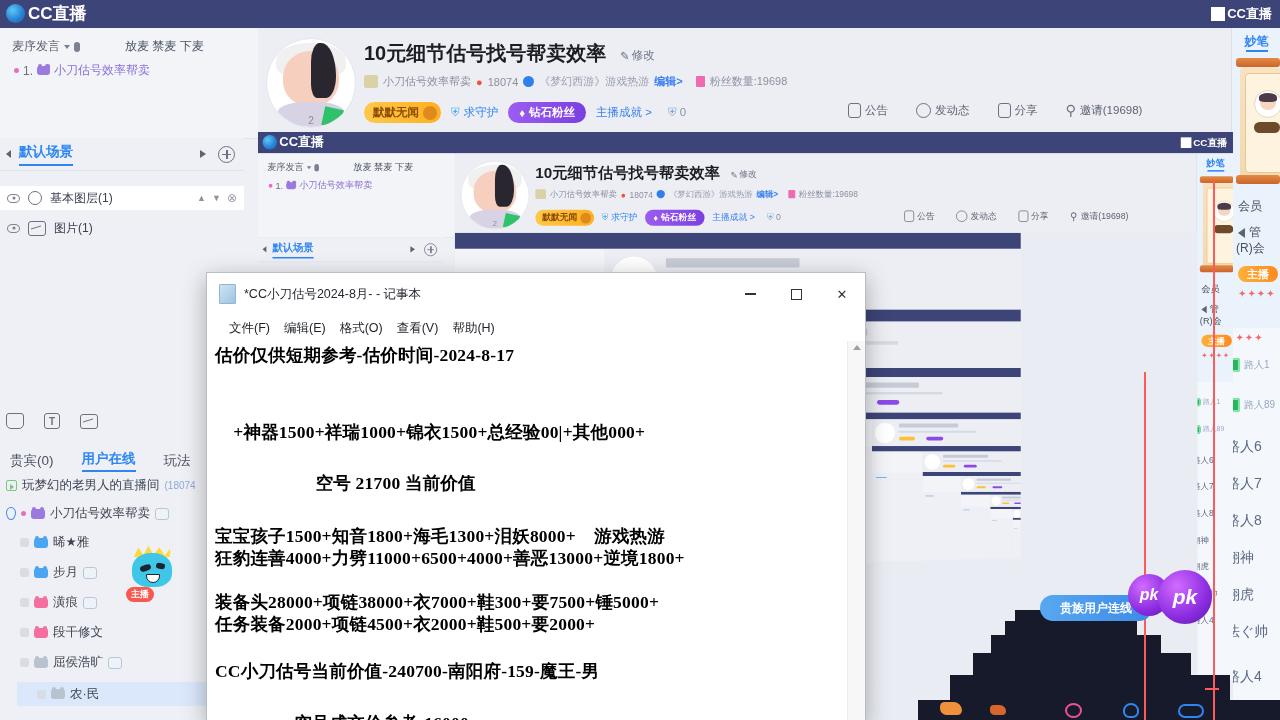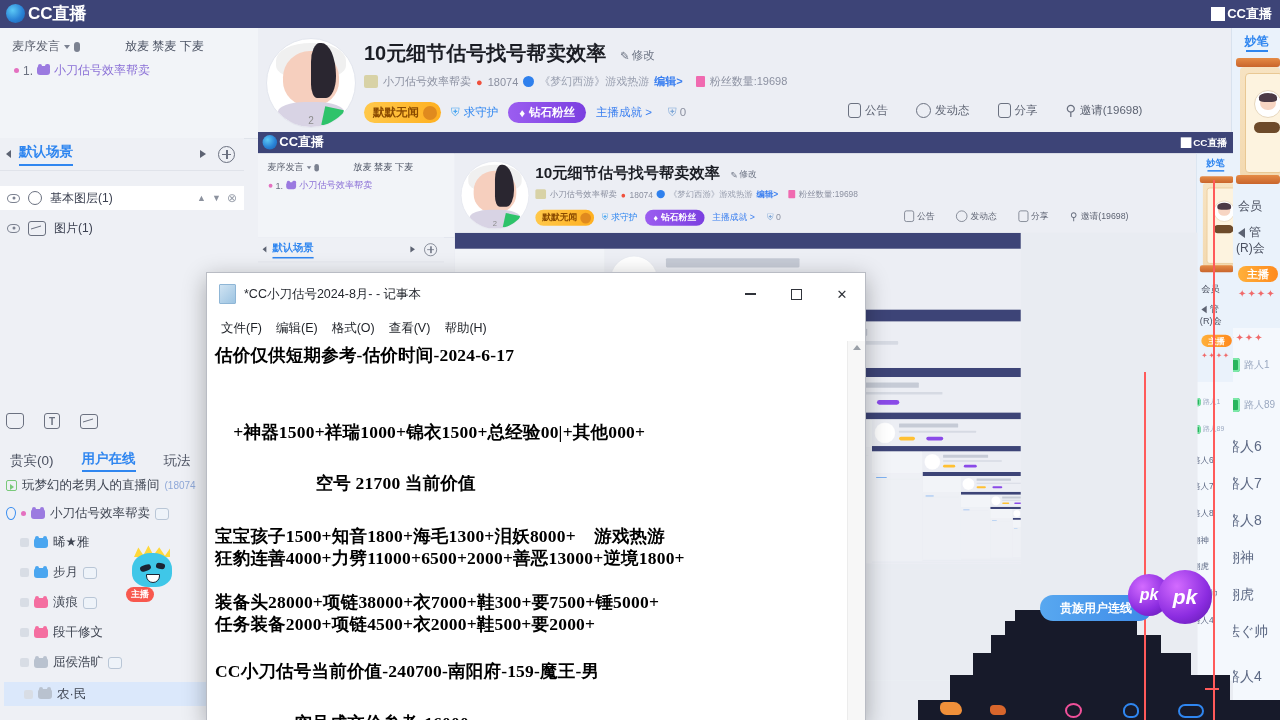--- a/index.html
+++ b/index.html
@@ -139,21 +139,21 @@
   .notepad{position:absolute;background:#fff;border:1px solid #b9bcc4;box-shadow:0 6px 22px rgba(0,0,0,.30);overflow:hidden;}
   .np-title{position:absolute;left:0;top:0;width:100%;height:42px;background:#fff;display:flex;align-items:center;}
   .np-icon{width:15px;height:18px;margin-left:12px;margin-right:8px;background:linear-gradient(135deg,#cfe3f2,#9dc4e2);border:1px solid #8fb6d6;border-radius:1px;flex:0 0 auto;}
   .np-titletext{font-size:12.5px;color:#25282f;white-space:nowrap;}
   .np-ctrls{position:absolute;right:0;top:0;height:42px;display:flex;align-items:center;}
   .np-btn{width:46px;height:42px;display:flex;align-items:center;justify-content:center;color:#30333a;font-size:13px;}
   .np-btn .min{width:11px;height:1.3px;background:#30333a;display:block;}
   .np-btn .max{width:11px;height:11px;border:1.3px solid #30333a;box-sizing:border-box;display:block;}
   .np-menu{position:absolute;left:0;top:42px;width:100%;height:26px;display:flex;align-items:center;}
   .np-menu span{margin-left:14px;font-size:12.5px;color:#1d2026;white-space:nowrap;}
-  .np-menu span:first-child{margin-left:14px;}
+  .np-menu span:first-child{margin-left:22px;}
   .np-body{position:absolute;left:0;top:68px;right:0;bottom:0;overflow:hidden;}
   .np-line{position:absolute;white-space:pre;font-family:"Liberation Serif","DejaVu Serif",serif;font-weight:bold;color:#000;font-size:17.5px;letter-spacing:.2px;}
   .np-scroll{position:absolute;right:0;top:68px;bottom:0;width:17px;background:#f7f7f7;border-left:1px solid #ececec;}
   .np-scroll .up{position:absolute;top:4px;left:50%;transform:translateX(-50%);width:0;height:0;border-bottom:5px solid #9aa0a8;border-left:4px solid transparent;border-right:4px solid transparent;}
 </style>
 </head>
 <body>
 
 <div class="root">
 
@@ -323,21 +323,21 @@
         <span class="sqgrey"></span>
         <span class="gp pink" style="width:14px;height:10px;"></span>
         <span>段干修文</span>
       </div>
       <div class="urow" style="left:20px;top:188px;font-size:12.5px;gap:5px;">
         <span class="sqgrey"></span>
         <span class="gp grey" style="width:14px;height:10px;"></span>
         <span>屈侯浩旷</span>
         <span class="chatico"></span>
       </div>
-      <div class="urow hl" style="left:4px;top:216px;width:206px;height:24px;padding-left:20px;font-size:12.5px;gap:5px;">
+      <div class="urow hl" style="left:17px;top:216px;width:206px;height:24px;padding-left:20px;font-size:12.5px;gap:5px;">
         <span class="sqgrey"></span>
         <span class="gp grey" style="width:14px;height:10px;"></span>
         <span>农·民</span>
       </div>
     </div>
 
     <div class="scroll-panel" style="left:1231px;top:28px;width:49px;height:300px;">
       <div class="scroll-title" style="left:0;top:5px;width:100%;font-size:12px;">妙笔</div>
       <div class="scroll-underline" style="left:14px;top:22px;width:22px;"></div>
       <div class="rod" style="left:4px;top:30px;width:44px;height:9px;"></div>
@@ -737,25 +737,25 @@
 
     <div class="np-menu">
       <span>文件(F)</span>
       <span>编辑(E)</span>
       <span>格式(O)</span>
       <span>查看(V)</span>
       <span>帮助(H)</span>
     </div>
 
     <div class="np-body">
-      <div class="np-line" style="left:8px;top:2px;">估价仅供短期参考-估价时间-2024-6-17</div>
+      <div class="np-line" style="left:8px;top:2px;">估价仅供短期参考-估价时间-2024-8-17</div>
       <div class="np-line" style="left:8px;top:79px;">    +神器1500+祥瑞1000+锦衣1500+总经验00|+其他000+</div>
       <div class="np-line" style="left:8px;top:130px;">                      空号 21700 当前价值</div>
       <div class="np-line" style="left:8px;top:183px;">宝宝孩子1500+知音1800+海毛1300+泪妖8000+    游戏热游</div>
-      <div class="np-line" style="left:8px;top:205px;">狂豹连善4000+力劈11000+6500+2000+善恶13000+逆境1800+</div>
+      <div class="np-line" style="left:8px;top:205px;">狂豹连善4000+力劈11000+6500+4000+善恶13000+逆境1800+</div>
       <div class="np-line" style="left:8px;top:249px;">装备头28000+项链38000+衣7000+鞋300+要7500+锤5000+</div>
       <div class="np-line" style="left:8px;top:271px;">任务装备2000+项链4500+衣2000+鞋500+要2000+</div>
       <div class="np-line" style="left:8px;top:318px;">CC小刀估号当前价值-240700-南阳府-159-魔王-男</div>
       <div class="np-line" style="left:8px;top:370px;">                -空号成交价参考-16000</div>
 
     </div>
 
     <div class="np-scroll">
       <span class="up"></span>
     </div>

